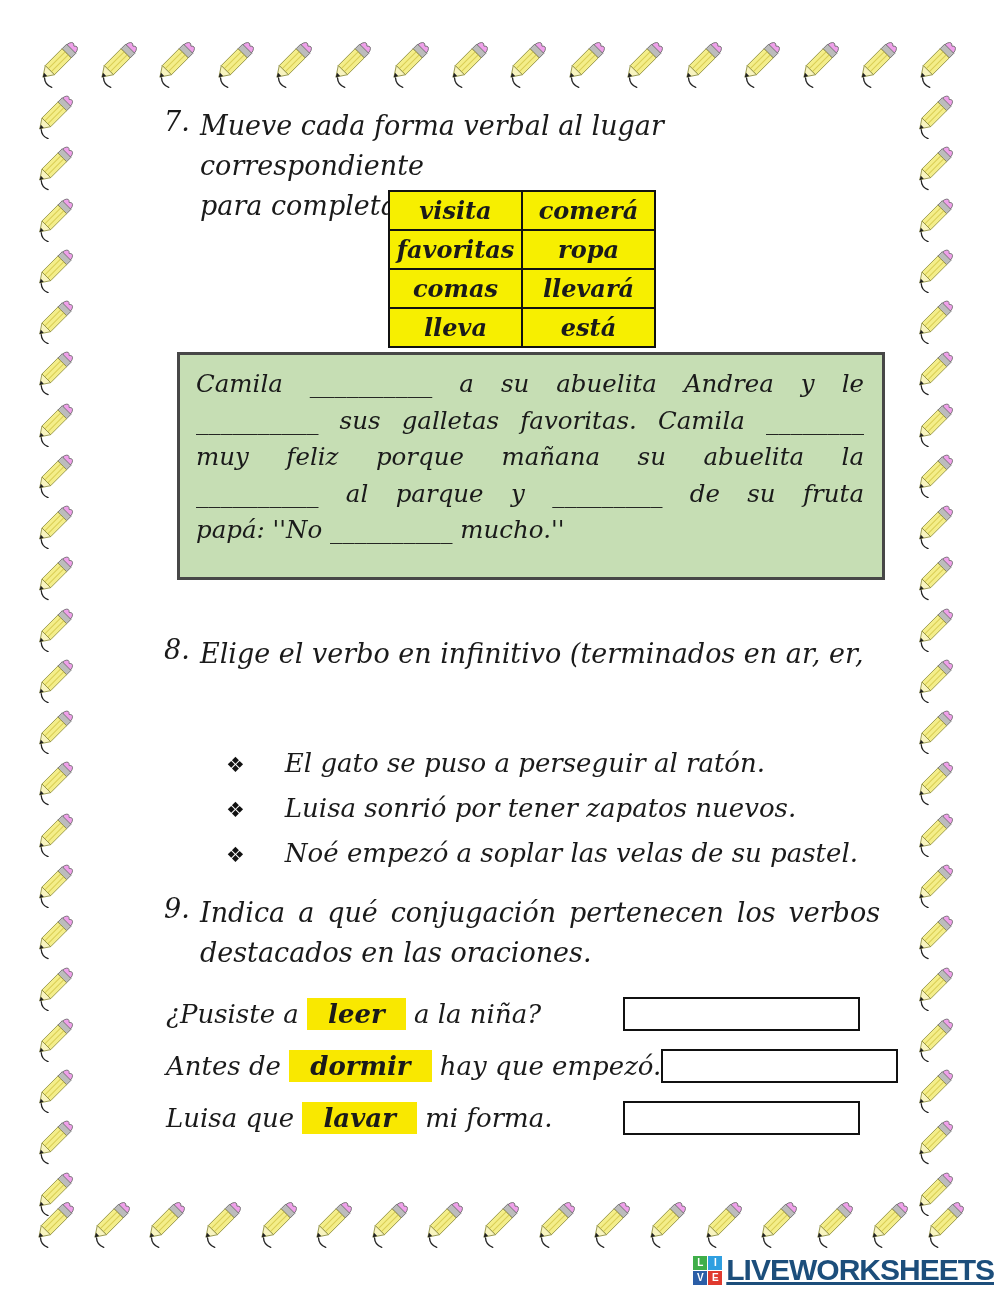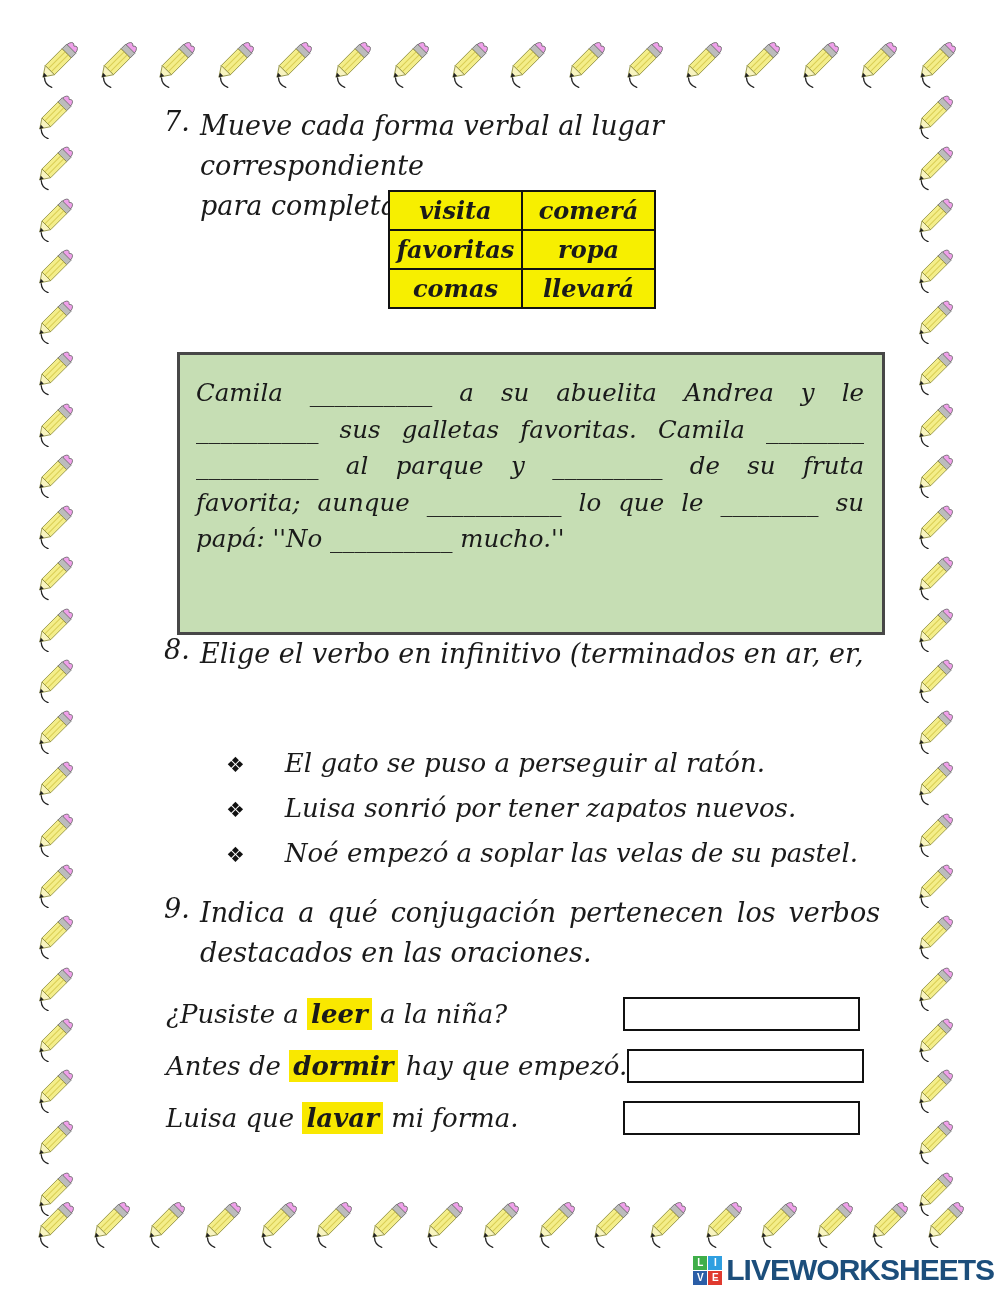--- a/index.html
+++ b/index.html
@@ -41,25 +41,25 @@
     width:129px;height:35px;
     background:var(--word-bank-bg,#F7EF00);
     border:2px solid #111;
     text-align:center;vertical-align:middle;
     font-family:"DejaVu Serif", serif;font-style:italic;font-weight:bold;
     font-size:24px;
   }
 
   
   .paragraph-box{
-    position:absolute;left:177px;top:352px;width:708px;height:283px;
+    position:absolute;left:177px;top:352px;width:708px;height:228px;
     box-sizing:border-box;
     background:var(--paragraph-bg,#C6DEB4);
     border:3px solid var(--paragraph-border,#474747);
-    padding:20px 18px 8px 16px;
+    padding:11px 18px 8px 16px;
   }
   .paragraph-box .pline{
     font-size:24.5px;line-height:36.6px;
     font-style:italic;
     text-align:justify;text-align-last:justify;
     white-space:nowrap;
   }
   .paragraph-box .pline.last{text-align:left;text-align-last:left;}
 
   
@@ -68,21 +68,21 @@
   .bullet-glyph{font-family:"DejaVu Sans", sans-serif;font-style:normal;font-size:21px;margin-right:12px;color:#111;}
   .bullet-text{font-size:26px;font-style:italic;margin-left:28px;}
 
   
   .questions{position:absolute;left:166px;top:996px;width:694px;}
   .q-row{display:flex;align-items:center;justify-content:space-between;height:36px;margin-bottom:16px;}
   .q-text{font-size:26px;font-style:italic;white-space:nowrap;}
   .q-text .hl{
     background:var(--highlight,#F9E800);
     font-weight:bold;
-    padding:1px 4px;
+    padding:1px 21px;
   }
   .answer-box{
     flex:0 0 237px;width:237px;height:34px;box-sizing:border-box;
     background:#fff;border:2px solid #111;
   }
 
   
   .footer{
     position:absolute;right:6px;bottom:1px;height:40px;
     display:flex;align-items:center;gap:4px;
@@ -95,20 +95,21 @@
     font-weight:bold;font-size:10px;line-height:1;
   }
   .logo-cell.c0{background:var(--logo-green,#3FAE49);}
   .logo-cell.c1{background:var(--logo-blue,#2F9FE0);}
   .logo-cell.c2{background:var(--logo-darkblue,#2B5EA7);}
   .logo-cell.c3{background:var(--logo-red,#E03A2F);}
   .brand{
     font-family:"Liberation Sans", sans-serif;
     font-weight:bold;font-size:30px;letter-spacing:-1px;
     color:var(--brand-navy,#1C4E7B);
+    text-decoration:underline;
   }
 </style>
 </head>
 <body>
 
 <div class="page">
 
   <div class="pencil-row border-top">
       <svg class="pencil" width="54" height="54" viewBox="0 0 100 100">
         <g transform="rotate(45 50 50)">
@@ -1057,28 +1058,32 @@
         <td>comerá</td>
       </tr>
       <tr>
         <td>favoritas</td>
         <td>ropa</td>
       </tr>
       <tr>
         <td>comas</td>
         <td>llevará</td>
       </tr>
+      <tr>
+        <td>lleva</td>
+        <td>está</td>
+      </tr>
     </tbody>
   </table>
 
   <div class="paragraph-box hw">
     <div class="pline">Camila __________ a su abuelita Andrea y le</div>
     <div class="pline">__________ sus galletas favoritas. Camila ________</div>
+    <div class="pline">muy feliz porque mañana su abuelita la</div>
     <div class="pline">__________ al parque y _________ de su fruta</div>
-    <div class="pline">favorita; aunque ___________ lo que le ________ su</div>
     <div class="pline last">papá: ''No __________ mucho.''</div>
   </div>
 
   <div class="heading h8 hw">
     <span class="num">8.</span>
     <div class="lines">
       <div>Elige el verbo en infinitivo (terminados en ar, er,</div>
     </div>
   </div>
 

